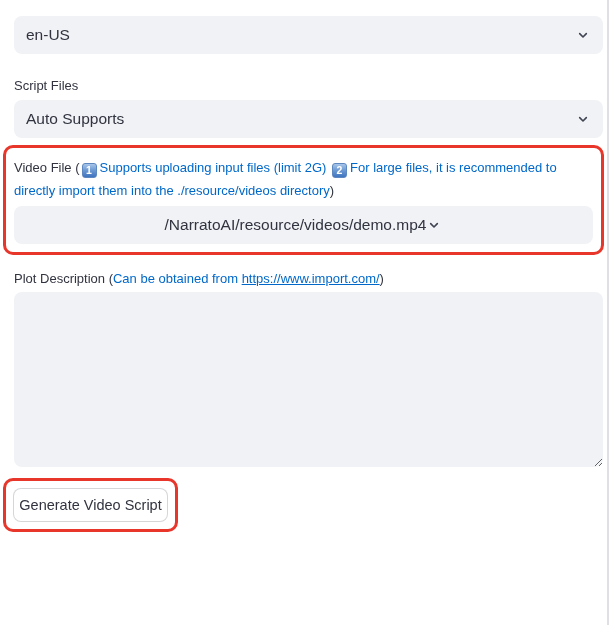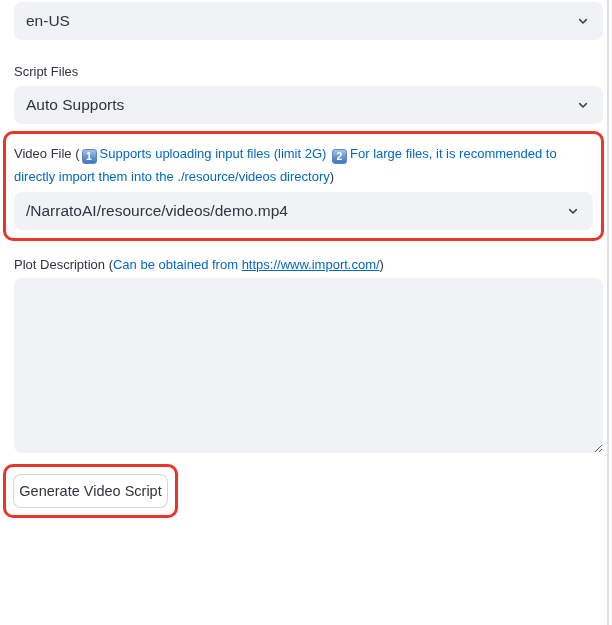--- a/index.html
+++ b/index.html
@@ -46,21 +46,21 @@
     border: 1px solid #5d88bf;
     color: #ffffff;
     font-size: 10.5px;
     font-weight: 700;
     line-height: 13px;
     text-align: center;
     vertical-align: -2px;
     margin: 0 3px 0 2px;
   }
   .selectbox {
-    margin-top: 2px;
+    margin-top: 16px;
     width: 100%;
     height: 38px;
     background: #f0f2f6;
     border-radius: 8px;
     display: flex;
     align-items: center;
     justify-content: space-between;
     padding: 0 12px;
     cursor: pointer;
   }
@@ -72,21 +72,21 @@
   .chevron { flex: 0 0 auto; display: block; }
   .sel-2 { margin-top: 3px; }
   .highlight-box {
     border: 3px solid #e8362b;
     border-radius: 10px;
   }
   .hl-video {
     margin: 7px -1px 0 -11px;
     padding: 8px;
   }
-  .hl-video .selectbox { margin-top: 4px; }
+  .hl-video .selectbox { margin-top: 4px; justify-content: center; }
   .hl-button {
     margin: 11px 0 0 -11px;
     padding: 7px;
     display: inline-block;
   }
   .plot-textarea {
     display: block;
     margin-top: 2px;
     width: 589px;
     height: 175px;

